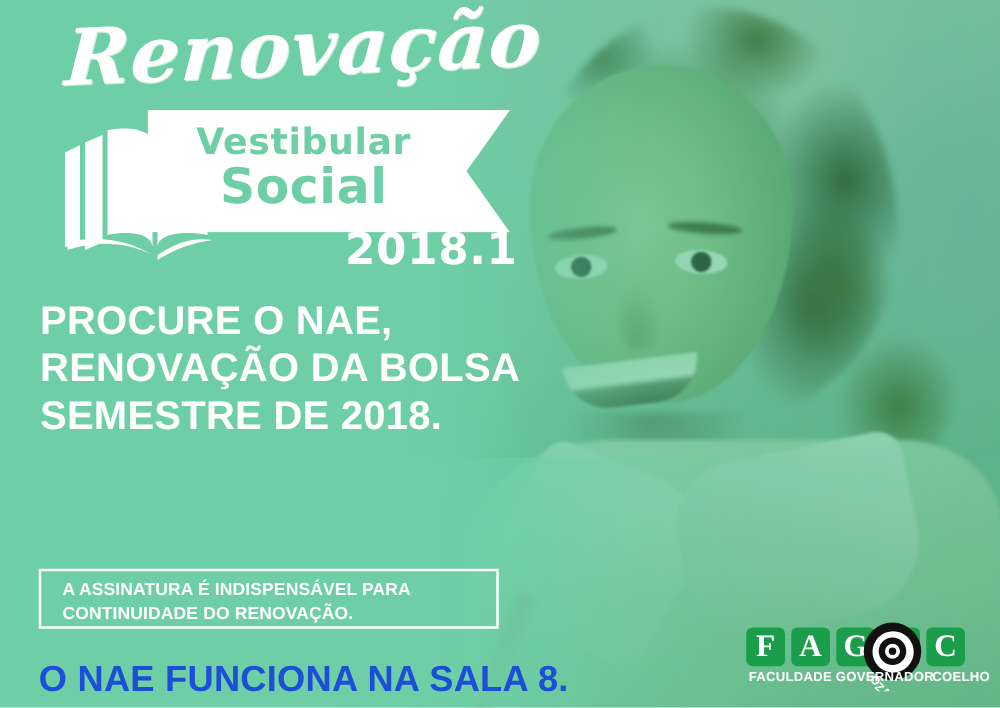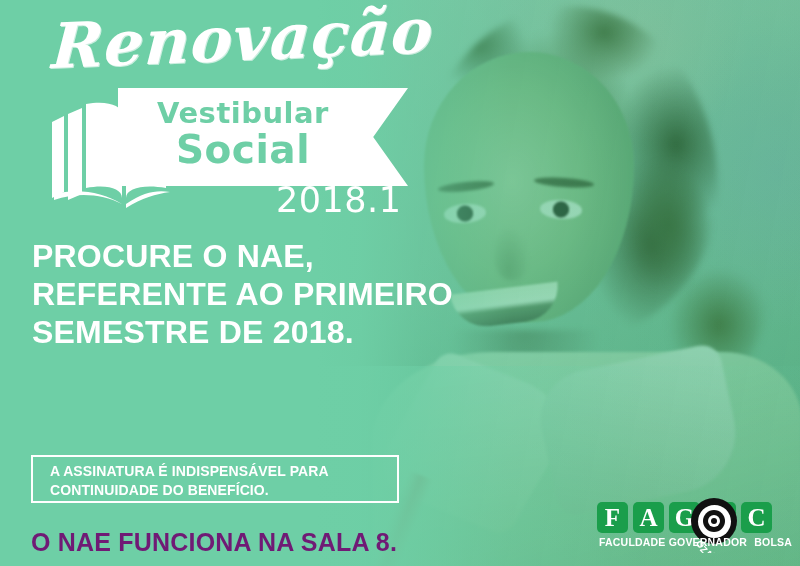--- a/index.html
+++ b/index.html
@@ -245,21 +245,21 @@
     letter-spacing: .5px;
   }
   .ribbon-text .line2 { font-size: 39px; }
 
   .year {
     position: absolute;
     left: 276px;
     top: 183px;
     color: #ffffff;
     font-family: "DejaVu Sans", sans-serif;
-    font-weight: 400;
+    font-weight: 700;
     font-size: 35px;
     letter-spacing: .5px;
     line-height: 1;
   }
 
   
   .body-copy {
     position: absolute;
     left: 32px;
     top: 238px;
@@ -294,24 +294,24 @@
     font-size: 14px;
     line-height: 1.35;
     letter-spacing: .1px;
   }
   .notice-text div { white-space: nowrap; }
 
   .footer-line {
     position: absolute;
     left: 31px;
     top: 528px;
-    color: #701a75;
-    font-family: "Liberation Sans", sans-serif;
-    font-weight: 700;
-    font-size: 25px;
+    color: #1d4ed8;
+    font-family: "Liberation Sans", sans-serif;
+    font-weight: 700;
+    font-size: 29px;
     letter-spacing: .2px;
     white-space: nowrap;
   }
 
   
   .logo { position: absolute; left: 597px; top: 502px; width: 196px; height: 54px; }
   .logo-letters {
     position: absolute;
     left: 0; top: 0;
     display: flex;
@@ -430,28 +430,28 @@
     <div class="ribbon"></div>
     <div class="ribbon-text">
       <div class="line1">Vestibular</div>
       <div class="line2">Social</div>
     </div>
 
     <div class="year">2018.1</div>
 
     <div class="body-copy">
       <div>PROCURE O NAE,</div>
-      <div>REFERENTE AO PRIMEIRO</div>
+      <div>RENOVAÇÃO DA BOLSA</div>
       <div>SEMESTRE DE 2018.</div>
     </div>
 
     <div class="notice-box"></div>
     <div class="notice-text">
       <div>A ASSINATURA É INDISPENSÁVEL PARA</div>
-      <div>CONTINUIDADE DO BENEFÍCIO.</div>
+      <div>CONTINUIDADE DO RENOVAÇÃO.</div>
     </div>
 
     <div class="footer-line">O NAE FUNCIONA NA SALA 8.</div>
 
     <div class="logo">
       <div class="logo-bar"></div>
       <div class="logo-letters">
         <div class="logo-sq">F</div>
         <div class="logo-sq">A</div>
         <div class="logo-sq">G</div>
@@ -470,18 +470,18 @@
       <div class="logo-sub">
         <div class="logo-sub-left">FACULDADE GOVERNADOR</div>
         <svg class="logo-sub-arc" viewBox="0 0 60 18">
           <defs>
             <path id="arcpath" d="M 2 4 A 28 22 0 0 0 58 4"></path>
           </defs>
           <text fill="#ffffff" font-family="Liberation Sans, sans-serif" font-size="9.5" font-weight="bold" letter-spacing="1.2">
             <textPath href="#arcpath" startOffset="4%" id="arc-label">OZANAM</textPath>
           </text>
         </svg>
-        <div class="logo-sub-right">BOLSA</div>
+        <div class="logo-sub-right">COELHO</div>
       </div>
     </div>
 
   </div>
 </div>
 
 </body></html>

